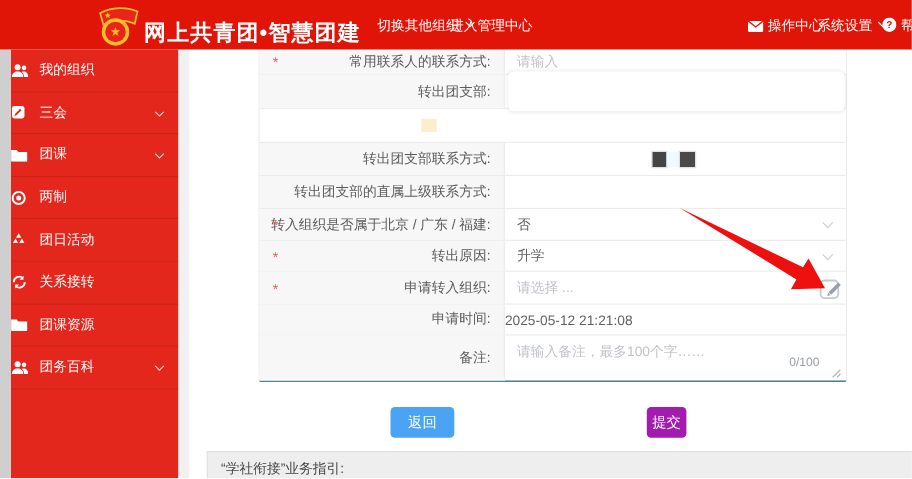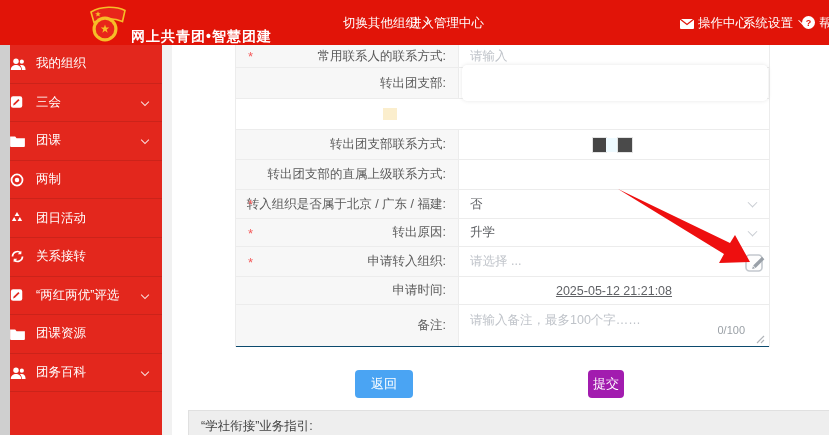--- a/index.html
+++ b/index.html
@@ -4,21 +4,21 @@
 <style>
   * { margin:0; padding:0; box-sizing:border-box; }
   html,body { width:829px; height:435px; overflow:hidden; }
   body { font-family:"Liberation Sans","DejaVu Sans",sans-serif; background:#fff; }
   .app { position:relative; width:829px; height:435px; overflow:hidden; background:#fff; }
 
   
   .topbar { position:absolute; left:0; top:0; width:829px; height:45px; background:#e11408; z-index:30;
             display:flex; align-items:center; color:#fff; }
   .logo { position:absolute; left:86px; top:3px; }
-  .brand-title { position:absolute; left:131px; top:28px; font-size:14px; font-weight:bold; letter-spacing:1px; }
+  .brand-title { position:absolute; left:131px; top:16px; font-size:20px; font-weight:bold; letter-spacing:1px; }
   .top-link { position:absolute; top:15px; font-size:12.5px; color:#fff; cursor:pointer; white-space:nowrap; }
   .switch-org { left:307px;padding-left:36px; }
   .enter-admin { left:409px; }
   .action-center { left:680px;text-align:right; }
   .sys-settings { left:743px; }
   .help-link { left:802px; }
   .chev-w { display:inline-block; width:6px; height:6px; border-right:1.6px solid #fff; border-bottom:1.6px solid #fff;
             transform:rotate(45deg) translateY(-2px); margin-left:5px; vertical-align:2px; }
   .hdr-ico { display:inline-block; vertical-align:-2px; margin-right:4px; }
 
@@ -36,21 +36,21 @@
   .form-wrap { position:absolute; left:235px; top:45px; width:535px;
                border-left:1px solid #ececec; border-right:1px solid #ececec; background:#fff; z-index:3; }
   .frow { display:flex; border-bottom:1px solid #ececec; position:relative; }
   .flabel { width:223px; background:#f7f7f7; display:flex; align-items:center; justify-content:flex-end;
             padding-right:12px; color:#5a5a5a; font-size:12.5px; position:relative; border-right:1px solid #ececec; }
   .req { position:absolute; left:12px; color:#f45b5b; font-size:13px; top:50%; transform:translateY(-46%); }
   .fvalue { flex:1; display:flex; align-items:center; padding-left:11px; font-size:12.5px; color:#606266; position:relative; }
   .ph { color:#bfc3c9; }
   .chev-g { position:absolute; right:13px; top:50%; width:7px; height:7px; border-right:1.5px solid #c8ccd2;
             border-bottom:1.5px solid #c8ccd2; transform:translateY(-70%) rotate(45deg); }
-  .centered { justify-content:center; padding-left:0;text-decoration:underline; }
+  .centered { padding-left:0; }
 
   .redact-white { position:absolute; left:3px; top:-3px; right:1px; bottom:-3px; background:#fff;
                   border-radius:5px; box-shadow:0 0 4px rgba(0,0,0,0.10); }
   .chip { position:absolute; top:50%; transform:translateY(-50%); }
   .chip-beige { left:147px; width:14px; height:12px; background:#fbeecd; }
   .chip-dark1 { left:134px; width:13px; height:14px; background:#454545; outline:1px solid #e3e3e3; }
   .chip-blue  { left:147px; width:12px; height:14px; background:#eefaff; }
   .chip-dark2 { left:159px; width:14px; height:14px; background:#4a4a4a; outline:1px solid #e3e3e3; }
 
   .edit-btn { position:absolute; right:2px; top:50%; transform:translateY(-50%); width:24px; height:24px; cursor:pointer; }
@@ -181,30 +181,20 @@
             <path d="M3 7a6 6 0 0 1 10-4.4" fill="none" stroke="#fff" stroke-width="2"></path>
             <path d="M13.6 0 v4.4 h-4.4 z" fill="#fff"></path>
             <path d="M15 7a6 6 0 0 1-10 4.4" fill="none" stroke="#fff" stroke-width="2"></path>
             <path d="M4.4 14 v-4.4 h4.4 z" fill="#fff"></path>
           </svg>
       </span>
       <span>关系接转</span>
     </div>
     <div class="side-item">
       <span class="s-ico">
-        <svg width="14" height="14" viewBox="0 0 16 16">
-            <rect x="1" y="1.5" width="13" height="13" rx="2.5" fill="#fff"></rect>
-            <path d="M5.6 11.2 l-2.1 .7 .7-2.1 5.3-5.3 1.4 1.4z" fill="#e3271d"></path>
-          </svg>
-      </span>
-      <span>“两红两优”评选</span>
-      <span class="chev-s"></span>
-    </div>
-    <div class="side-item">
-      <span class="s-ico">
         <svg width="15" height="12" viewBox="0 0 16 13">
             <path d="M0 1.5h5.5L7 3.5h9V12a1 1 0 0 1-1 1H1a1 1 0 0 1-1-1z" fill="#fff"></path>
           </svg>
       </span>
       <span>团课资源</span>
     </div>
     <div class="side-item">
       <span class="s-ico">
         <svg width="16" height="14" viewBox="0 0 20 17">
             <circle cx="7.5" cy="5" r="3.4" fill="#fff"></circle>

